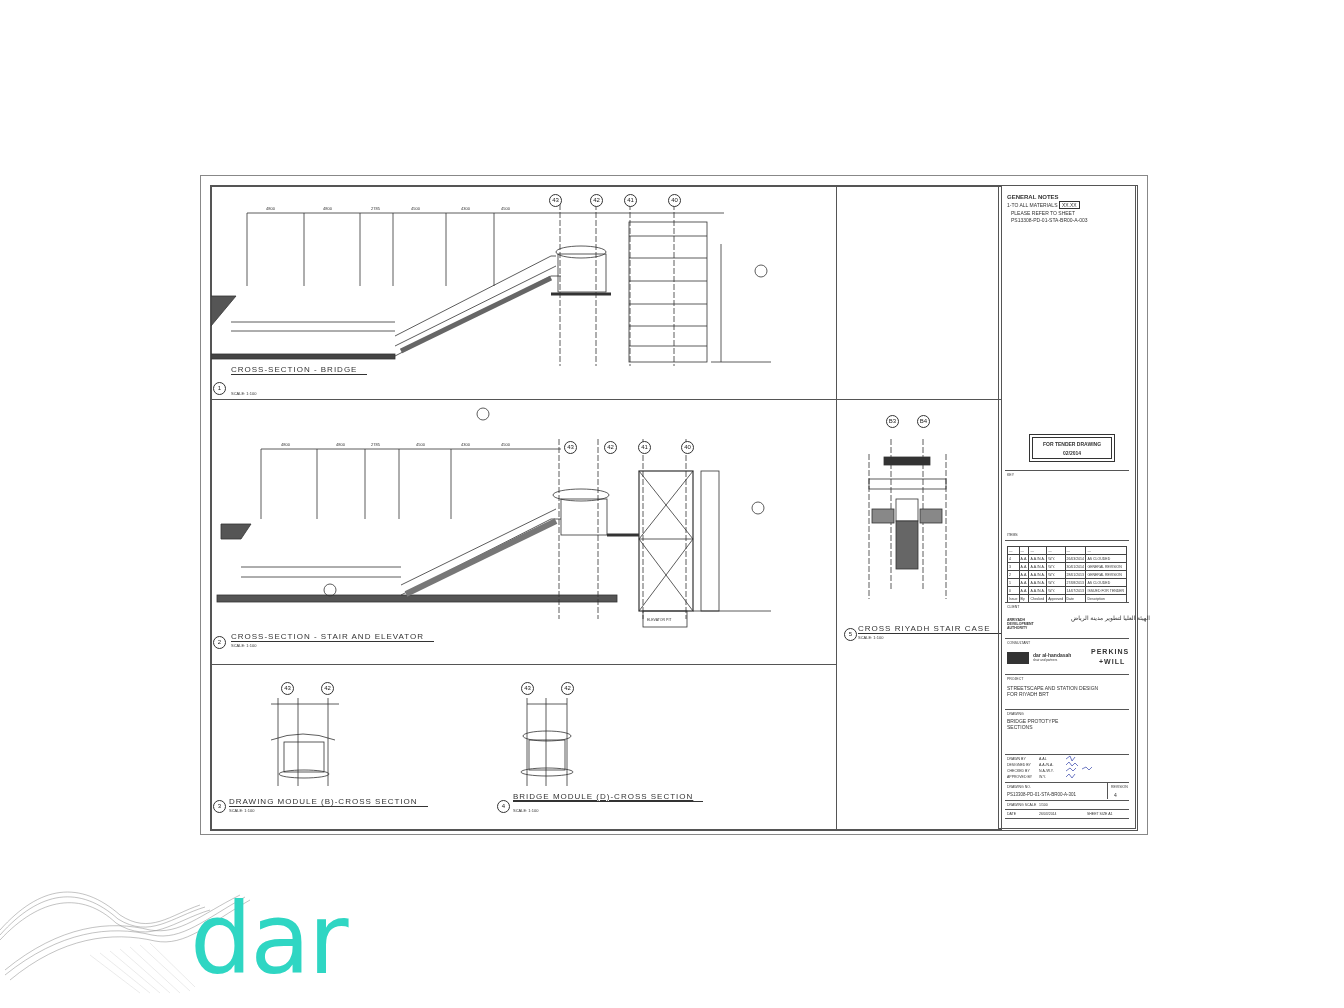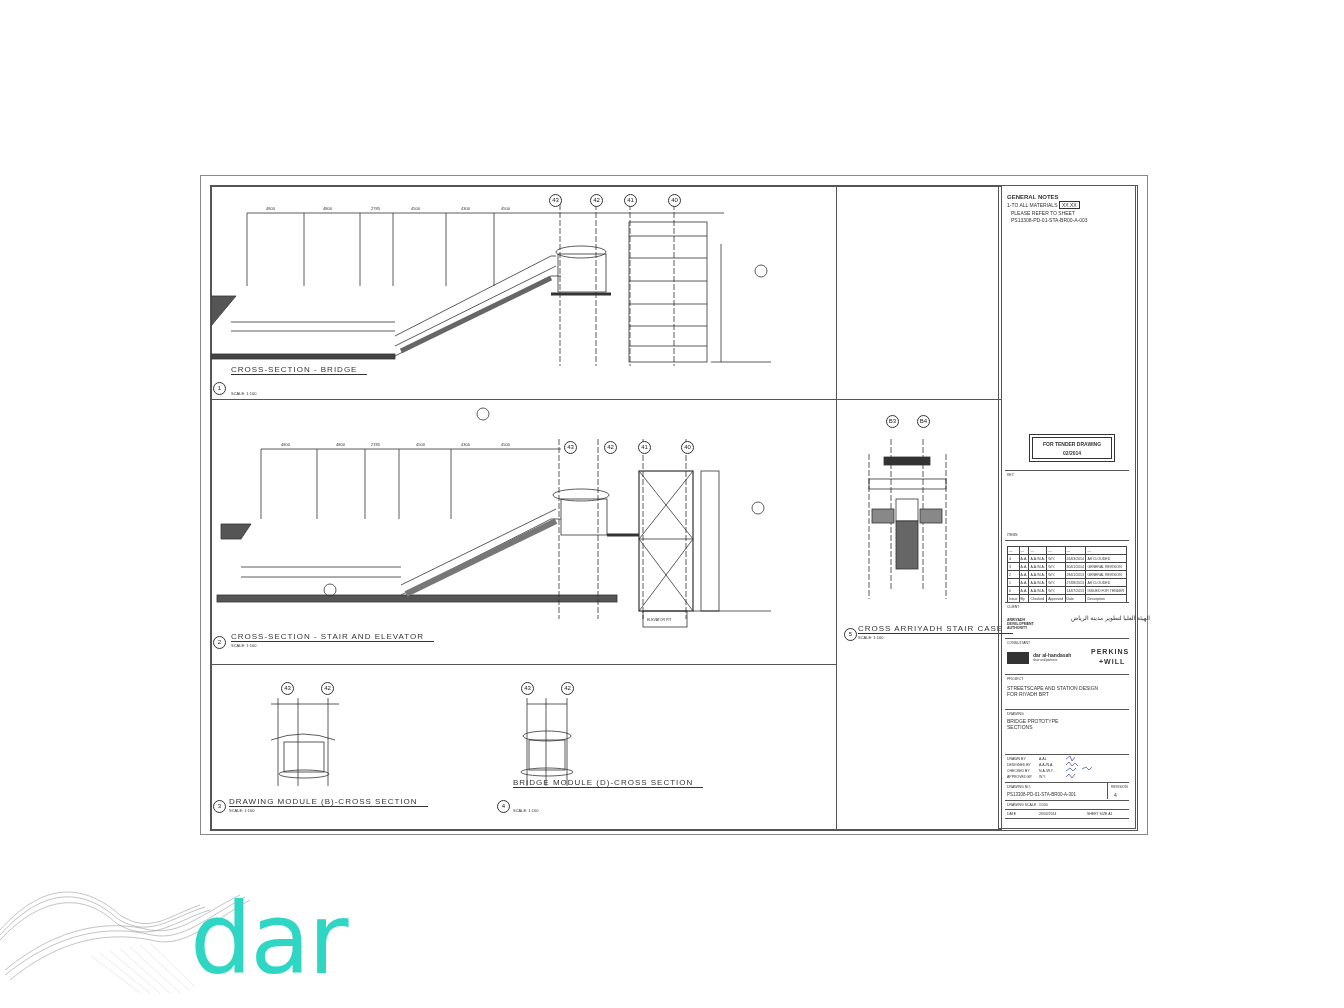--- a/index.html
+++ b/index.html
@@ -189,41 +189,41 @@
         <line x1="55" y1="34" x2="55" y2="122"></line>
         <ellipse cx="56" cy="72" rx="24" ry="5"></ellipse>
         <rect x="38" y="76" width="36" height="30"></rect>
         <ellipse cx="56" cy="108" rx="26" ry="4"></ellipse>
         <line x1="36" y1="40" x2="76" y2="40"></line>
       </g>
     </svg>
     <div class="circ-num" style="left:310px;top:496px;">43</div>
     <div class="circ-num" style="left:350px;top:496px;">42</div>
     <div class="circ-num" style="left:286px;top:614px;">4</div>
-    <div class="title-label" style="left:302px;top:592px;">BRIDGE MODULE (D)-CROSS SECTION</div>
+    <div class="title-label" style="left:302px;top:606px;text-decoration:underline;">BRIDGE MODULE (D)-CROSS SECTION</div>
     <div class="scale-label" style="left:302px;top:622px;">SCALE: 1:100</div>
 
     <svg class="dwg" style="left:625px;top:213px;" width="166" height="230">
       <g stroke="#333" stroke-width="0.8" fill="none">
         <line x1="55" y1="40" x2="55" y2="190" stroke-dasharray="6,2"></line>
         <line x1="87" y1="40" x2="87" y2="190" stroke-dasharray="6,2"></line>
         <line x1="33" y1="55" x2="33" y2="200" stroke-dasharray="6,2"></line>
         <line x1="110" y1="55" x2="110" y2="200" stroke-dasharray="6,2"></line>
         <rect x="48" y="58" width="46" height="8" fill="#333"></rect>
         <rect x="33" y="80" width="77" height="10"></rect>
         <rect x="60" y="100" width="22" height="22"></rect>
         <rect x="60" y="122" width="22" height="48" fill="#666"></rect>
         <rect x="36" y="110" width="22" height="14" fill="#888"></rect>
         <rect x="84" y="110" width="22" height="14" fill="#888"></rect>
       </g>
     </svg>
     <div class="circ-num" style="left:675px;top:229px;">B3</div>
     <div class="circ-num" style="left:706px;top:229px;">B4</div>
     <div class="circ-num" style="left:633px;top:442px;">5</div>
-    <div class="title-label" style="left:647px;top:438px;">CROSS ARRIYADH STAIR CASE</div>
+    <div class="title-label" style="left:647px;top:438px;">CROSS RIYADH STAIR CASE</div>
     <div class="scale-label" style="left:647px;top:449px;">SCALE: 1:100</div>
   </div>
 
   <div class="tb">
     <div class="txt" style="top:8px;font-weight:bold;font-size:6px;">GENERAL NOTES</div>
     <div class="txt" style="top:16px;"><span>1-TO ALL MATERIALS</span> <span style="border:1px solid #333;padding:0 2px;">XX.XX</span></div>
     <div class="txt" style="top:24px;left:12px;">PLEASE REFER TO SHEET</div>
     <div class="txt" style="top:31px;left:12px;">PS13308-PD-01-STA-BR00-A-003</div>
 
     <div class="tender">

